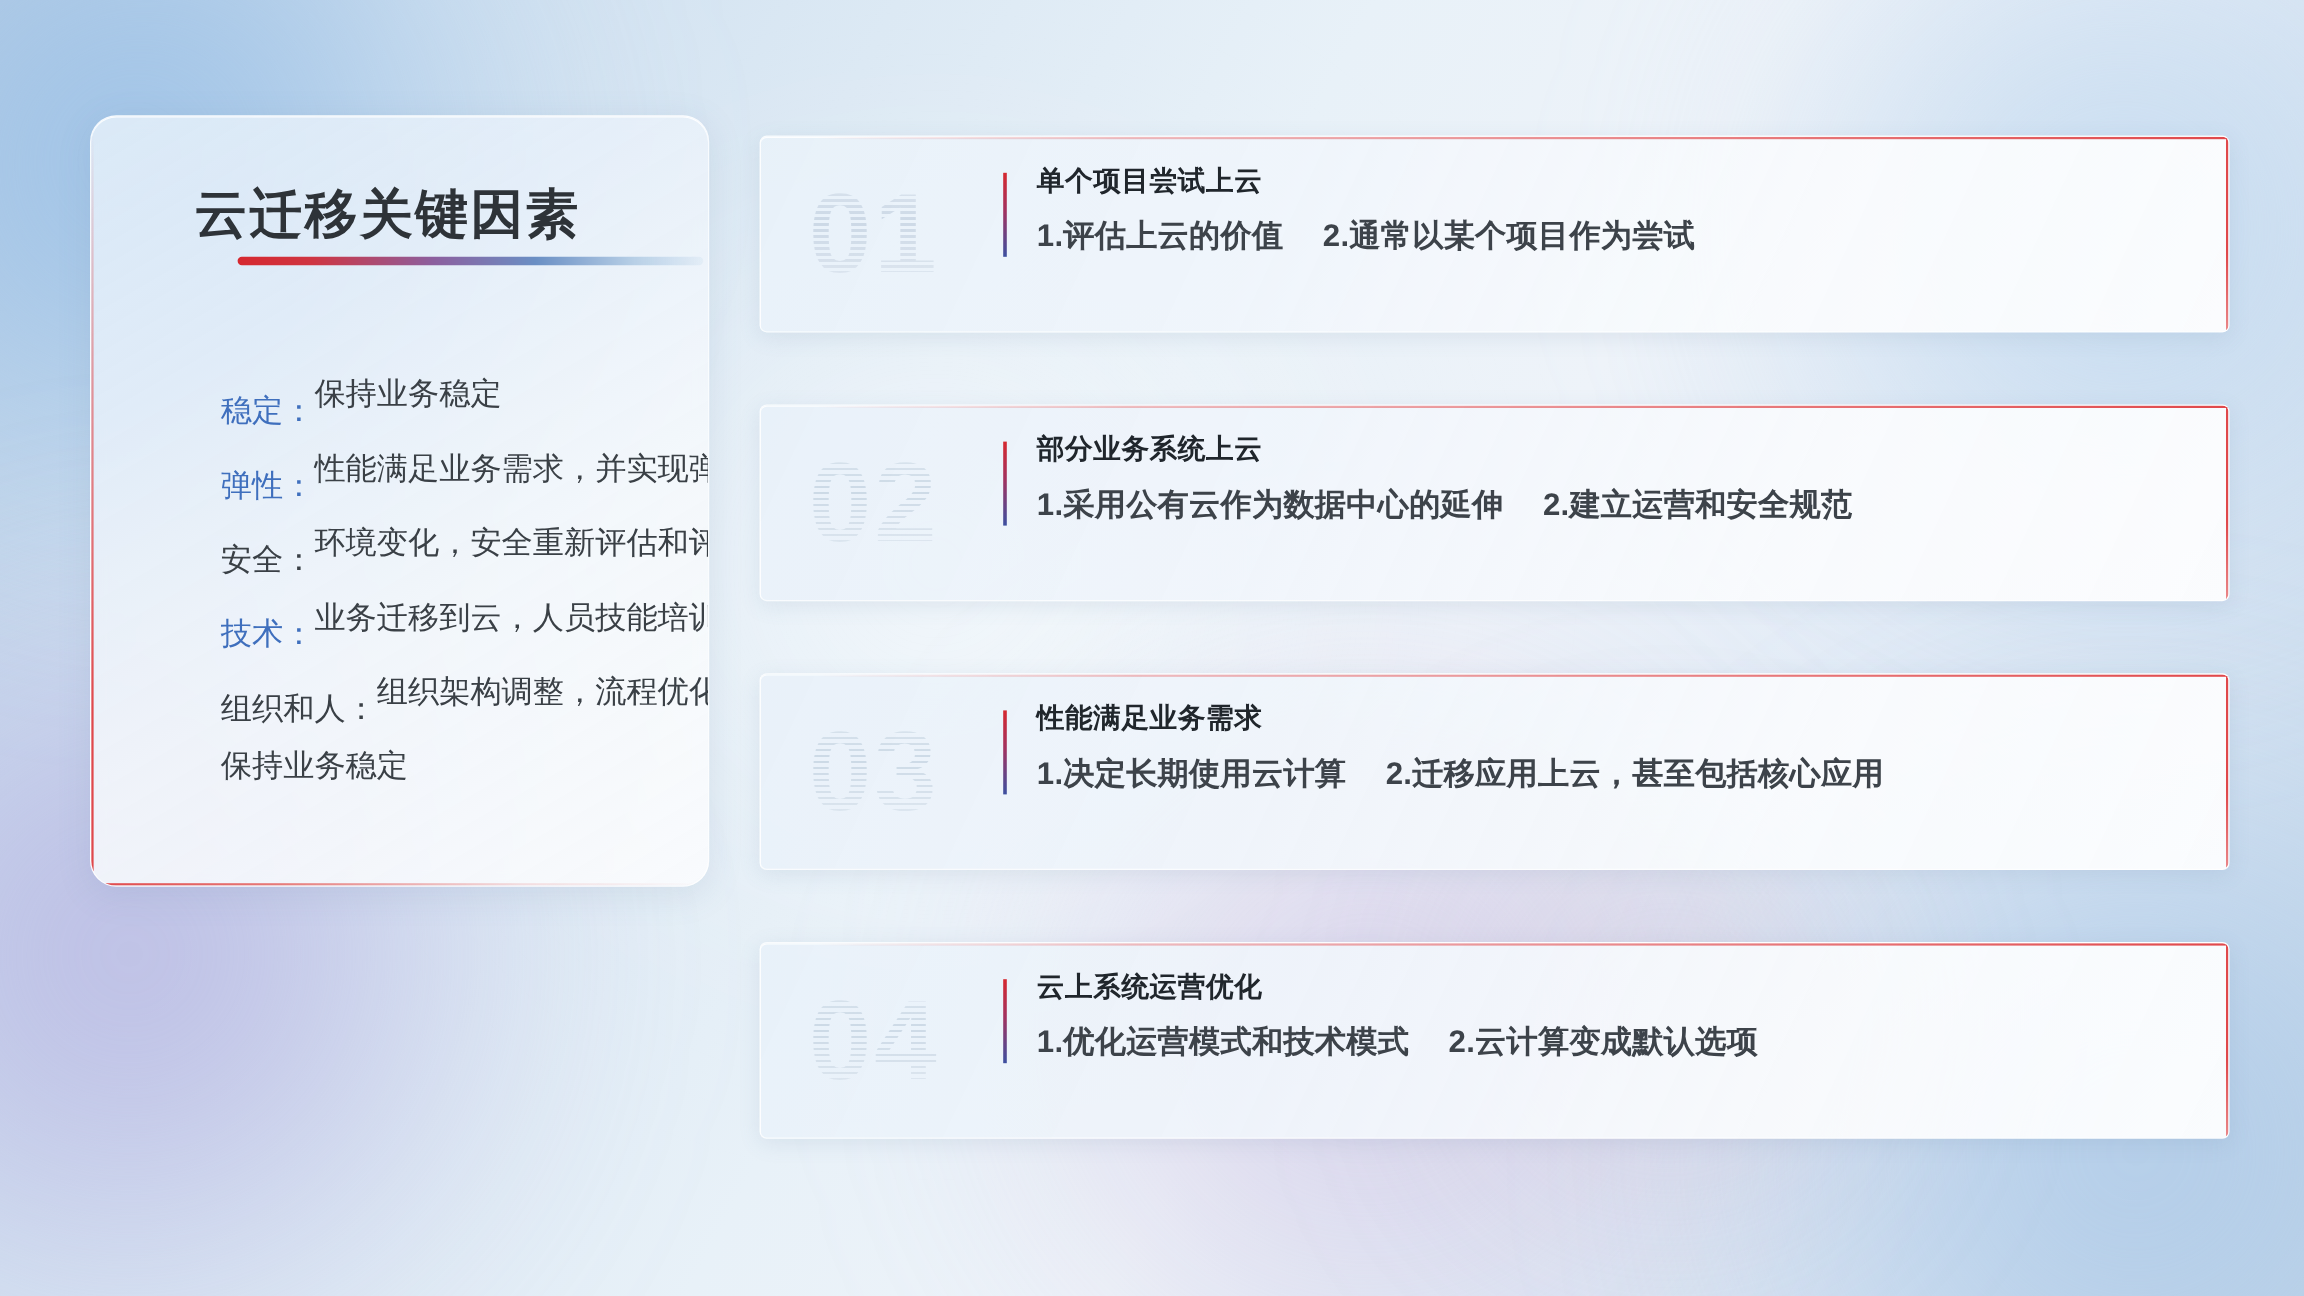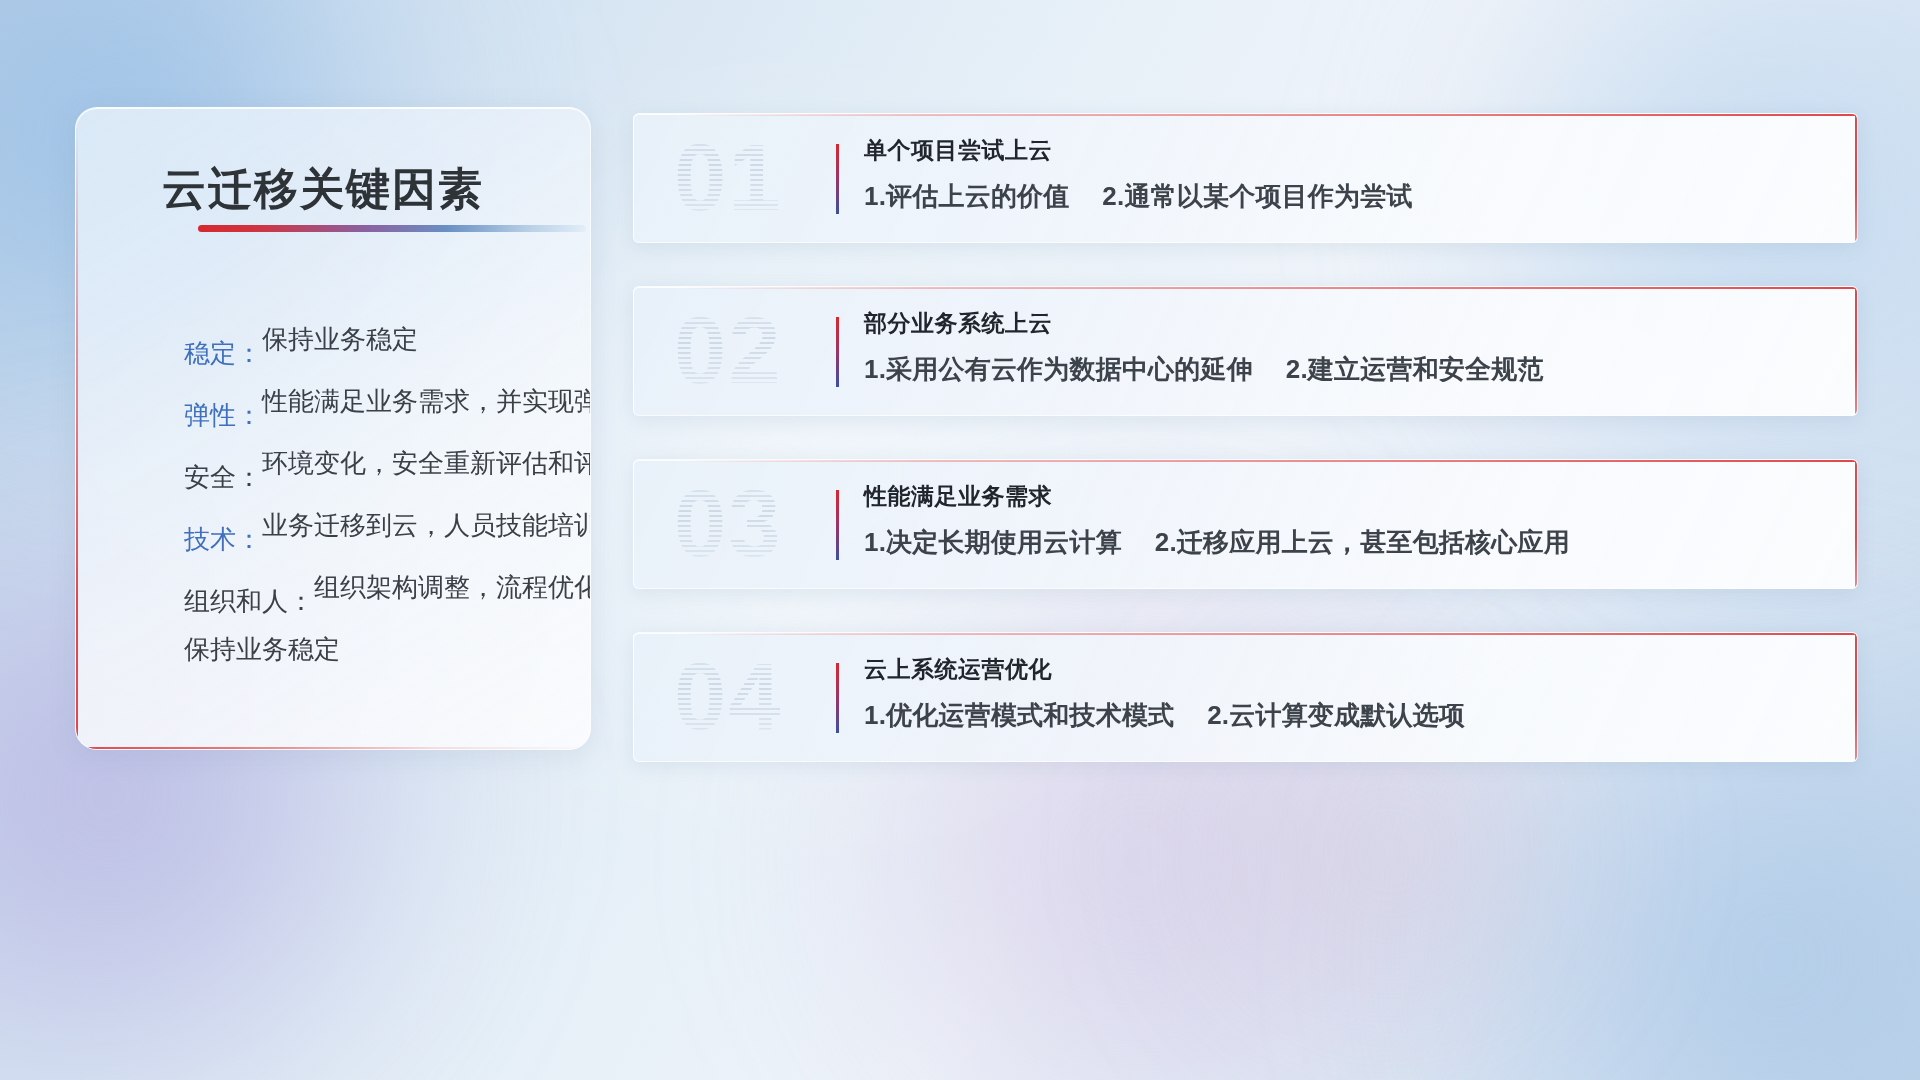--- a/index.html
+++ b/index.html
@@ -39,21 +39,21 @@
   .b6 { left:330px; top:120px; width:900px; height:700px;
         background:radial-gradient(circle at 50% 50%, rgba(255,255,255,.55), rgba(255,255,255,0) 70%); }
   .b7 { left:1180px; top:640px; width:420px; height:420px;
         background:radial-gradient(circle at 50% 50%, rgba(205,180,205,.45), rgba(205,180,205,0) 70%); }
 
   
   #stage { position:absolute; inset:0; }
 
   
   #left-panel {
-    position:absolute; left:75px; top:107px; width:516px; height:643px;
+    position:absolute; left:75px; top:96px; width:516px; height:643px;
     border-radius:22px;
     background:linear-gradient(150deg,
        rgba(226,238,249,.88) 0%,
        rgba(233,241,250,.82) 28%,
        rgba(246,249,252,.86) 62%,
        rgba(250,251,253,.92) 100%);
     border:1px solid rgba(255,255,255,.75);
     box-shadow:0 6px 28px rgba(90,120,160,.13), inset 0 1px 0 rgba(255,255,255,.9);
     backdrop-filter:blur(6px);
     overflow:hidden;
@@ -86,21 +86,21 @@
   }
   .factor-label { font-weight:400;margin-top:28px; }
   .factor-label.accent { color:#3f6fbd; }
   .factor-label.plain  { color:#3a4046; }
   .factor-text { color:#3a4046; }
   .factor-row.wrap2 { height:62px; }
 
   
   #cards { position:absolute; left:633px; top:113px; width:1225px; }
   .card {
-    position:relative; height:130px; margin-bottom:43px;
+    position:relative; height:164px; margin-bottom:60px;
     border-radius:6px;
     background:linear-gradient(115deg,
       rgba(232,241,249,.92) 0%,
       rgba(240,245,251,.90) 35%,
       rgba(249,251,253,.95) 70%,
       rgba(252,253,254,.97) 100%);
     border:1px solid rgba(255,255,255,.7);
     box-shadow:0 4px 18px rgba(90,120,160,.12), inset 0 1px 0 rgba(255,255,255,.85);
     overflow:hidden;
   }

